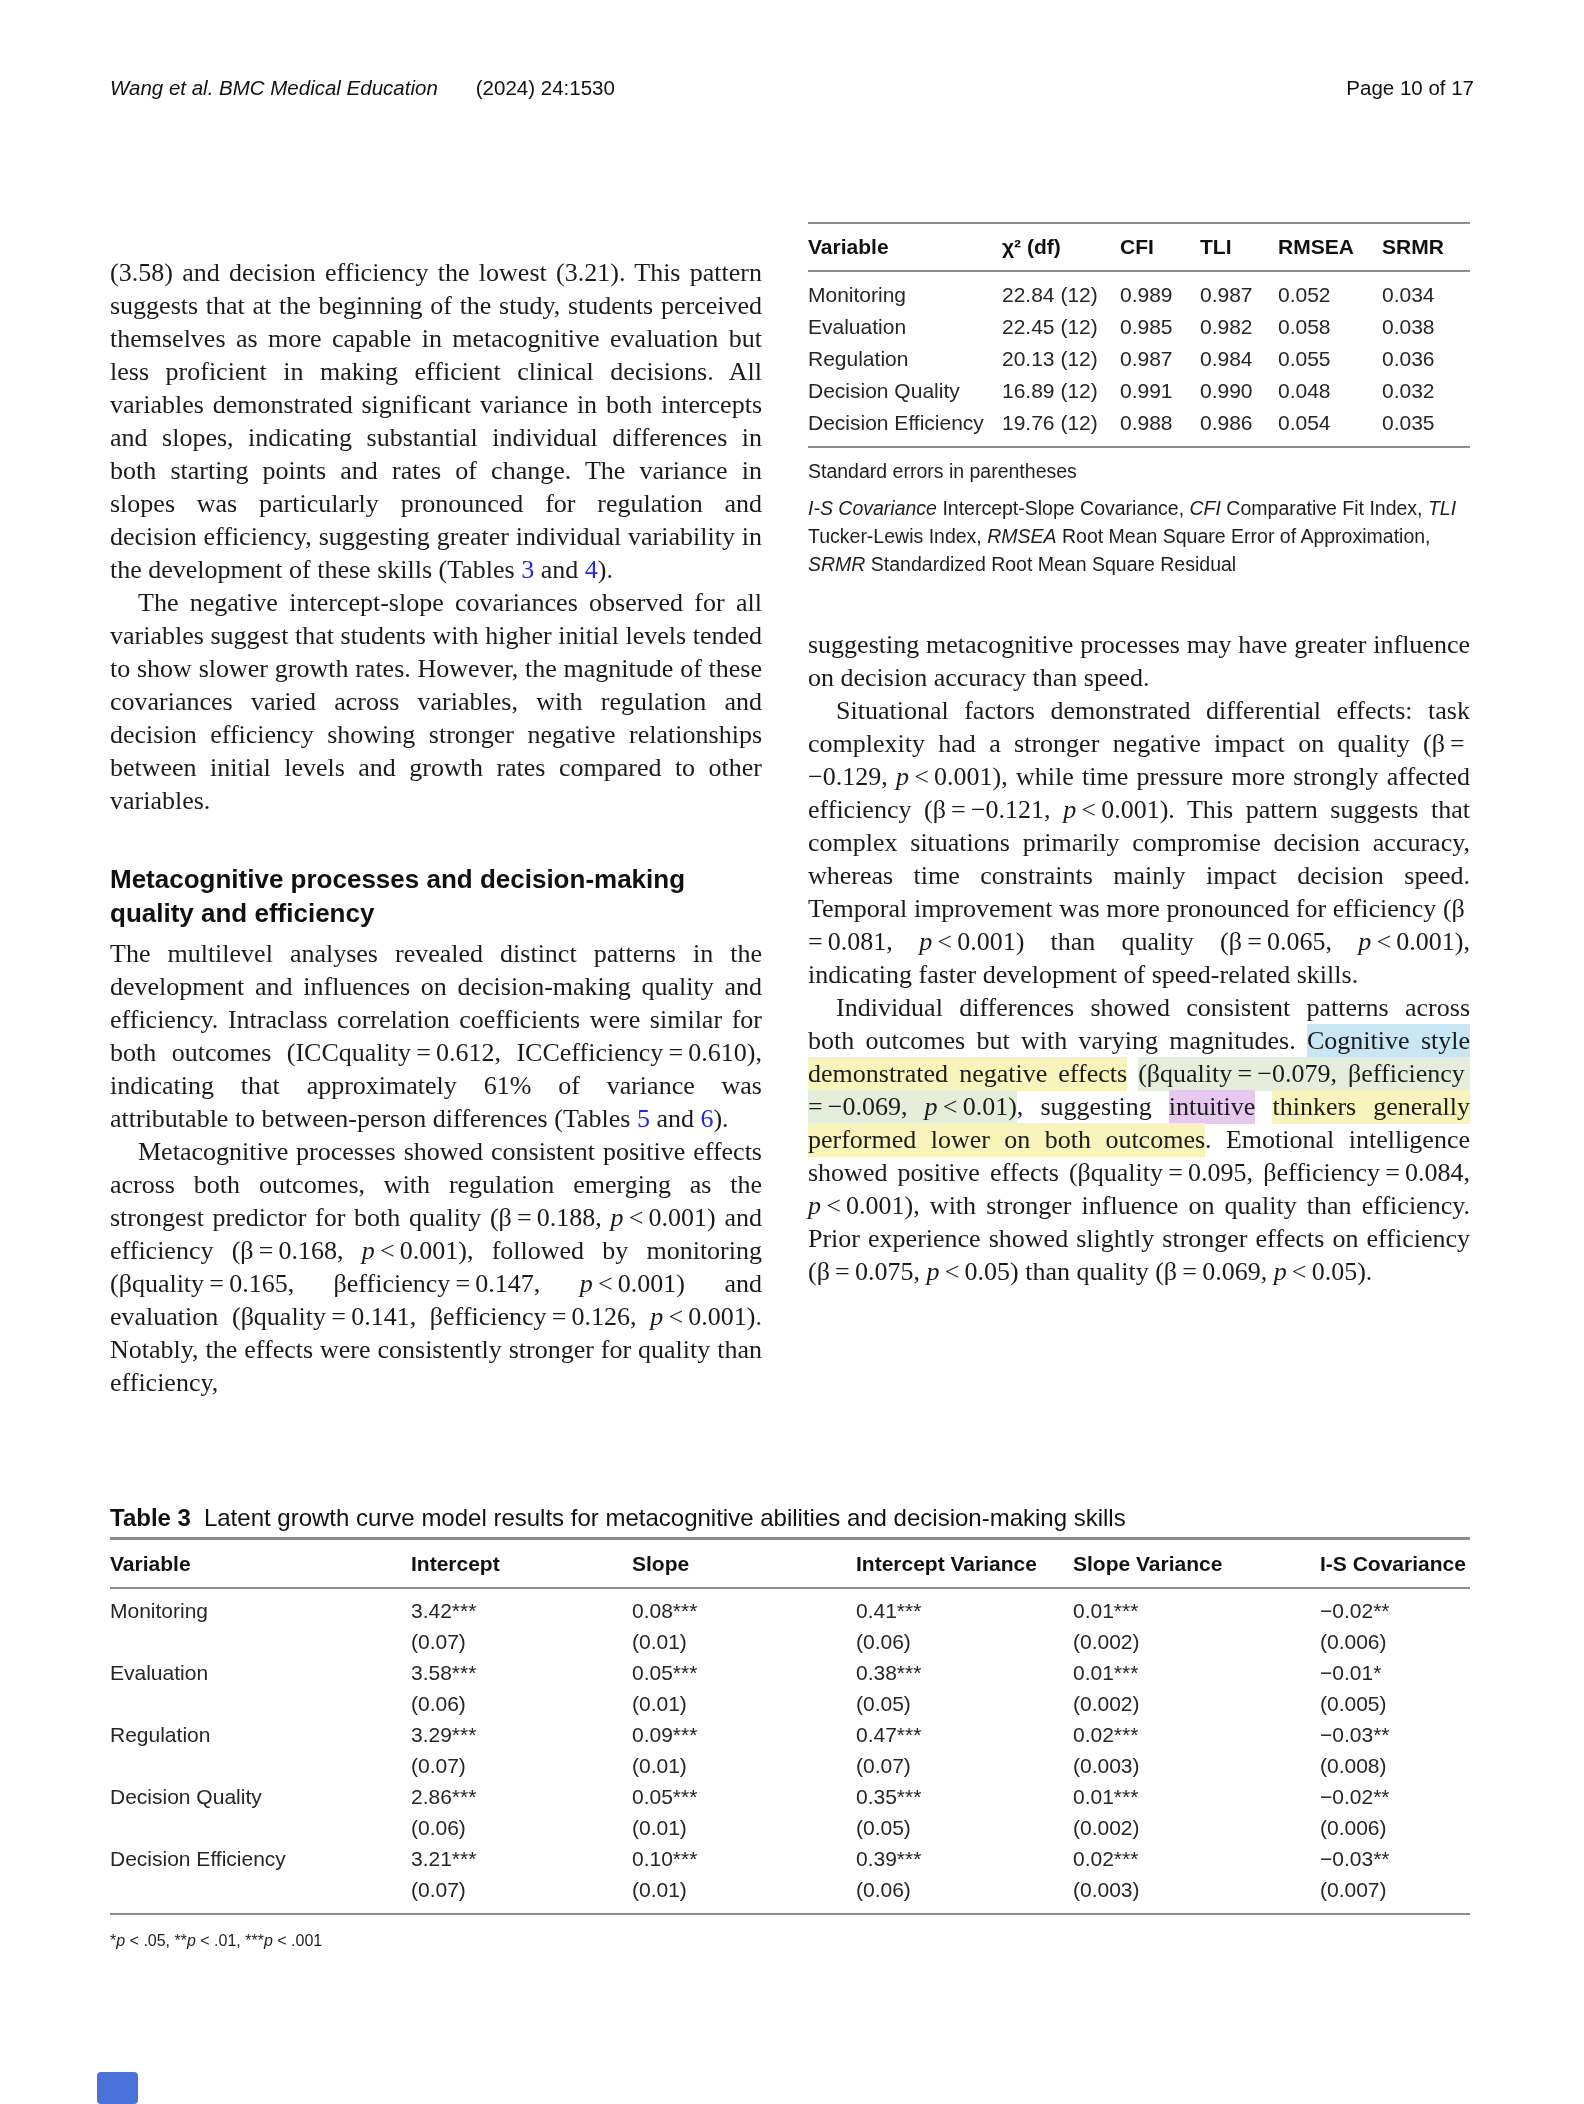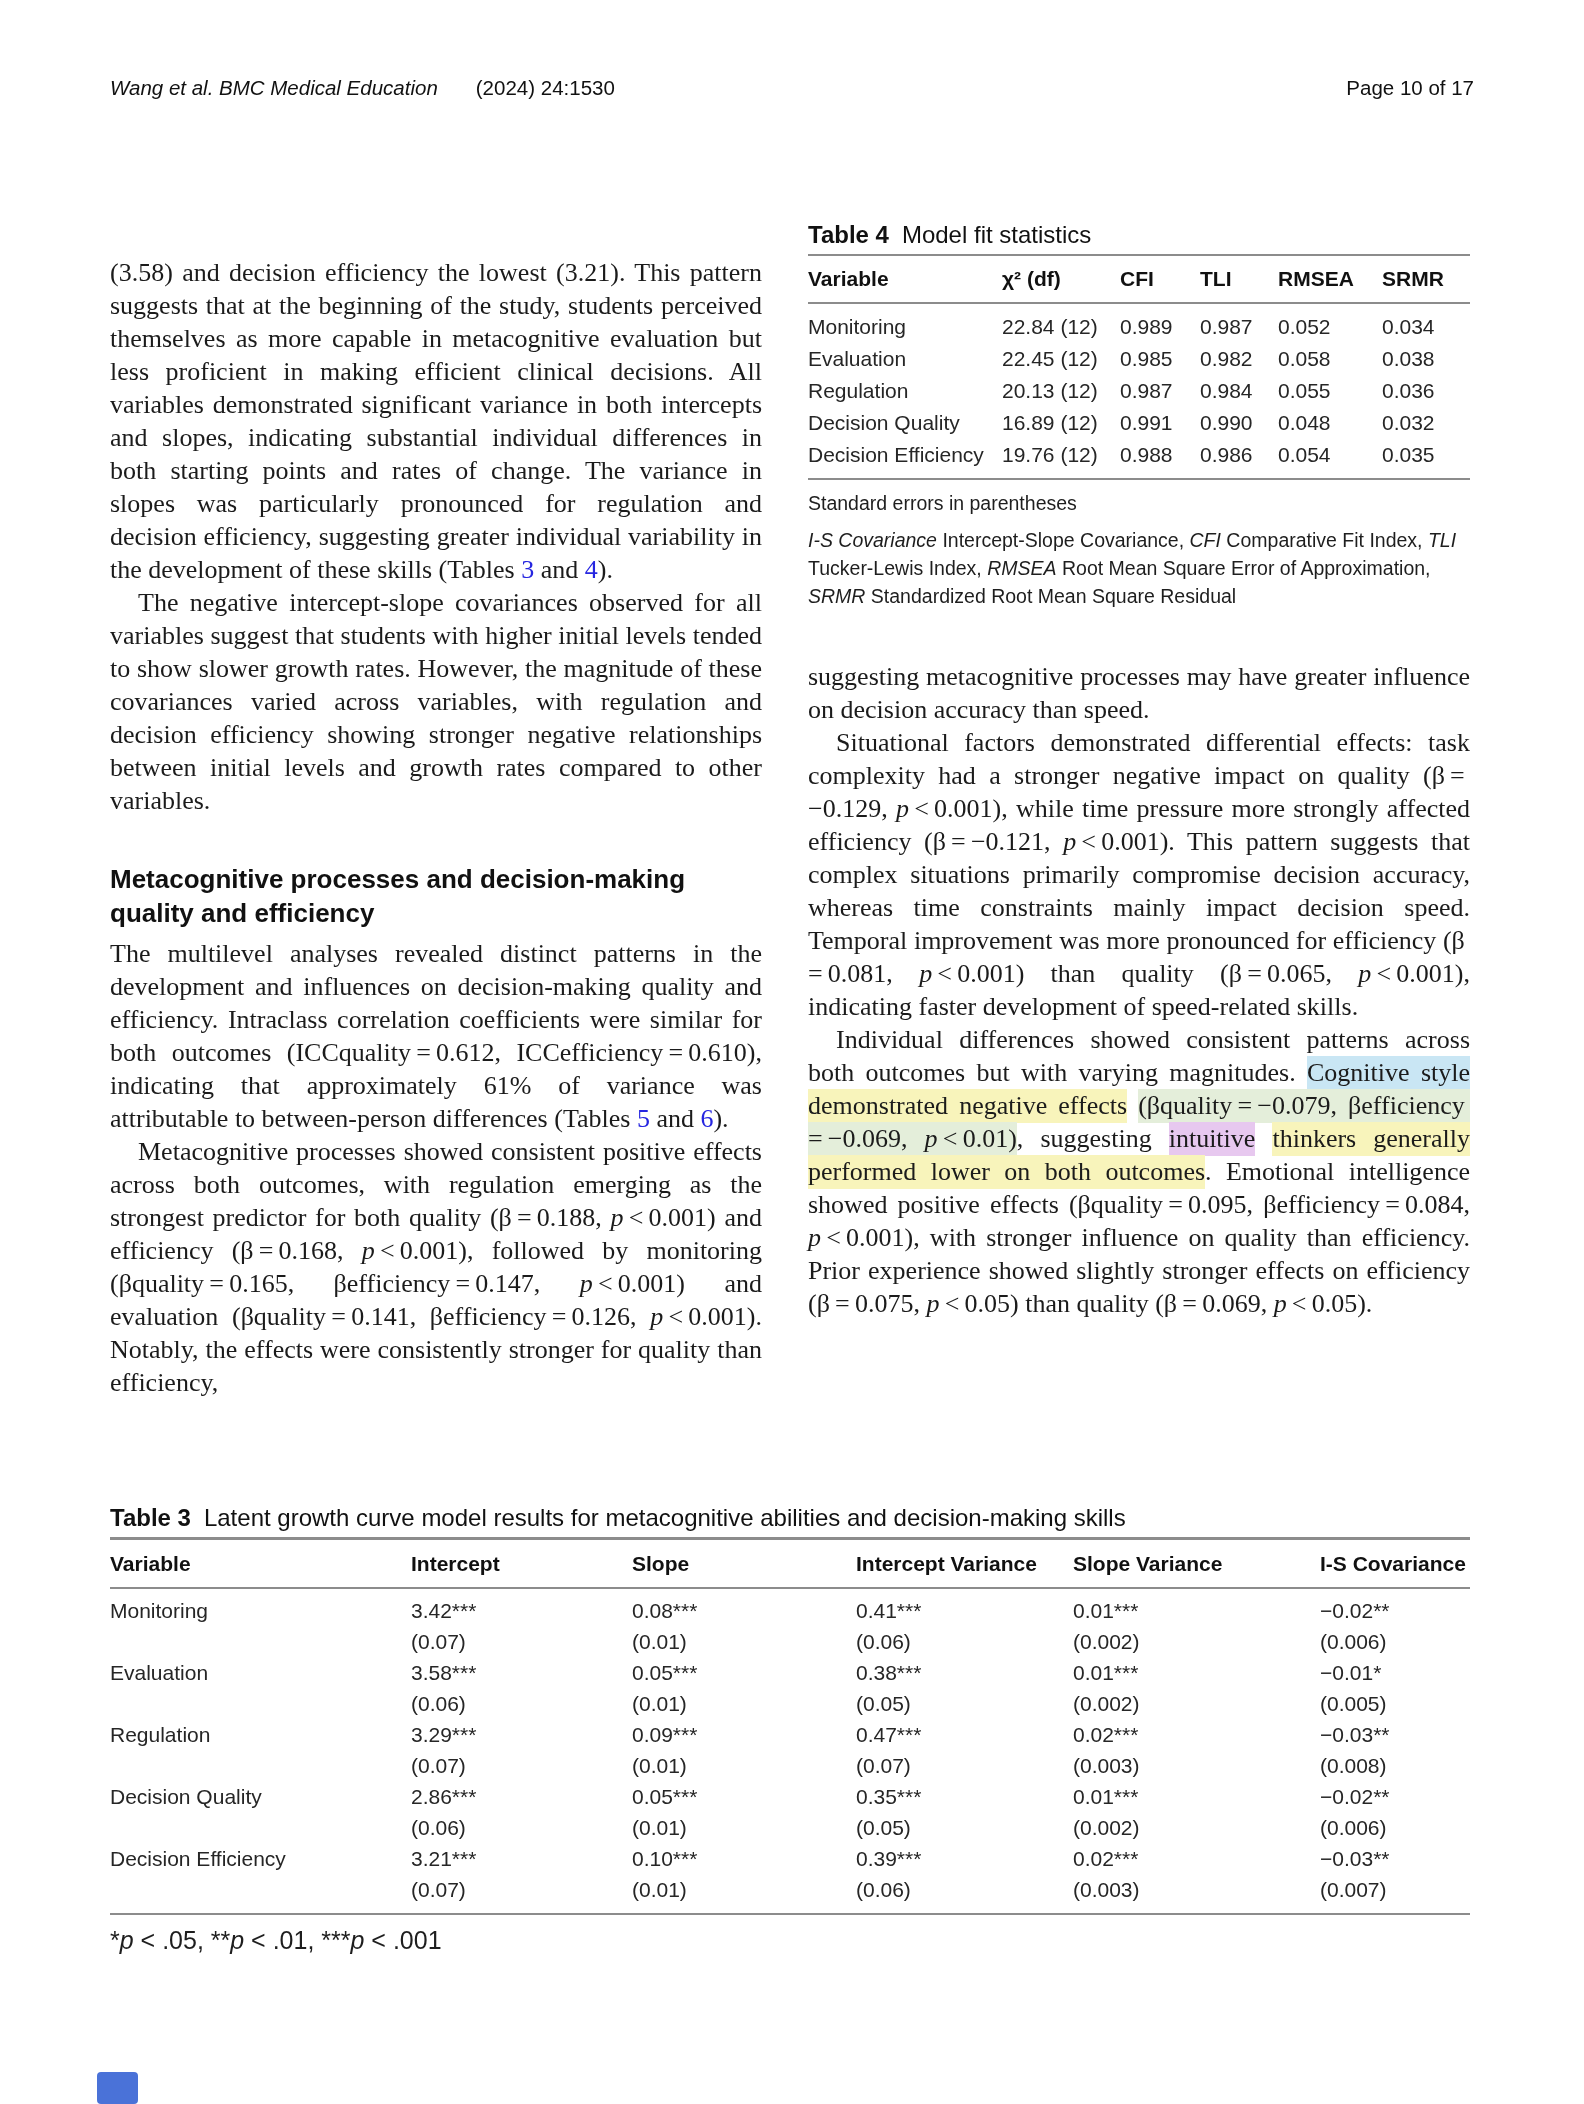--- a/index.html
+++ b/index.html
@@ -43,21 +43,21 @@
   .tbl-note{font-size:19.5px;line-height:28px;margin-top:9px;color:#1e1e1e;}
   .rp1{margin-top:50px;}
 
   
   .t3{position:absolute;left:110px;top:1505px;width:1360px;}
   .t3-row{display:grid;grid-template-columns:301px 221px 224px 217px 247px 1fr;font-size:21px;}
   .t3-grid{border-top:3px solid #8c8c8c;}
   .t3-head{border-bottom:2px solid #8c8c8c;height:47px;align-items:center;font-weight:bold;color:#111;}
   .t3-body{padding:6px 0 8px;border-bottom:2px solid #8c8c8c;}
   .t3-body .t3-row{height:31px;align-items:center;}
-  .t3-note{font-size:25px;margin-top:11px;color:#1e1e1e;}
+  .t3-note{font-size:16px;margin-top:17px;color:#1e1e1e;}
 
   .corner-box{position:absolute;left:97px;top:2072px;width:41px;height:32px;background:#4a72d8;border-radius:4px;}
 </style>
 </head>
 <body>
 
 <div class="page">
 
   <header class="hdr">
     <div><span class="i">Wang et al. BMC Medical Education</span><span class="ml">(2024) 24:1530</span></div>
@@ -68,23 +68,20 @@
     <p class="body-p"><span>(3.58) and decision efficiency the lowest (3.21). This pattern suggests that at the beginning of the study, students perceived themselves as more capable in metacognitive evaluation but less proficient in making efficient clinical decisions. All variables demonstrated significant variance in both intercepts and slopes, indicating substantial individual differences in both starting points and rates of change. The variance in slopes was particularly pronounced for regulation and decision efficiency, suggesting greater individual variability in the development of these skills (Tables </span><span class="lnk">3</span><span> and </span><span class="lnk">4</span><span>).</span></p>
     <p class="body-p indent"><span>The negative intercept-slope covariances observed for all variables suggest that students with higher initial levels tended to show slower growth rates. However, the magnitude of these covariances varied across variables, with regulation and decision efficiency showing stronger negative relationships between initial levels and growth rates compared to other variables.</span></p>
     <h2 class="sec-heading">Metacognitive processes and decision-making quality and efficiency</h2>
     <p class="body-p"><span>The multilevel analyses revealed distinct patterns in the development and influences on decision-making quality and efficiency. Intraclass correlation coefficients were similar for both outcomes (ICCquality = 0.612, ICCefficiency = 0.610), indicating that approximately 61% of variance was attributable to between-person differences (Tables </span><span class="lnk">5</span><span> and </span><span class="lnk">6</span><span>).</span></p>
     <p class="body-p indent cont"><span>Metacognitive processes showed consistent positive effects across both outcomes, with regulation emerging as the strongest predictor for both quality (β = 0.188, </span><span class="i">p</span><span> &lt; 0.001) and efficiency (β = 0.168, </span><span class="i">p</span><span> &lt; 0.001), followed by monitoring (βquality = 0.165, βefficiency = 0.147, </span><span class="i">p</span><span> &lt; 0.001) and evaluation (βquality = 0.141, βefficiency = 0.126, </span><span class="i">p</span><span> &lt; 0.001). Notably, the effects were consistently stronger for quality than efficiency,</span></p>
   </section>
 
   <section class="col col-right">
 
     <div class="tbl">
-      <div class="tbl-title">
-        <span class="tbl-label">Table 4</span><span>Model fit statistics</span>
-      </div>
       <div class="t4-row t4-head">
         <div class="c">Variable</div>
         <div class="c">χ² (df)</div>
         <div class="c">CFI</div>
         <div class="c">TLI</div>
         <div class="c">RMSEA</div>
         <div class="c">SRMR</div>
       </div>
       <div class="t4-body">
         <div class="t4-row">

